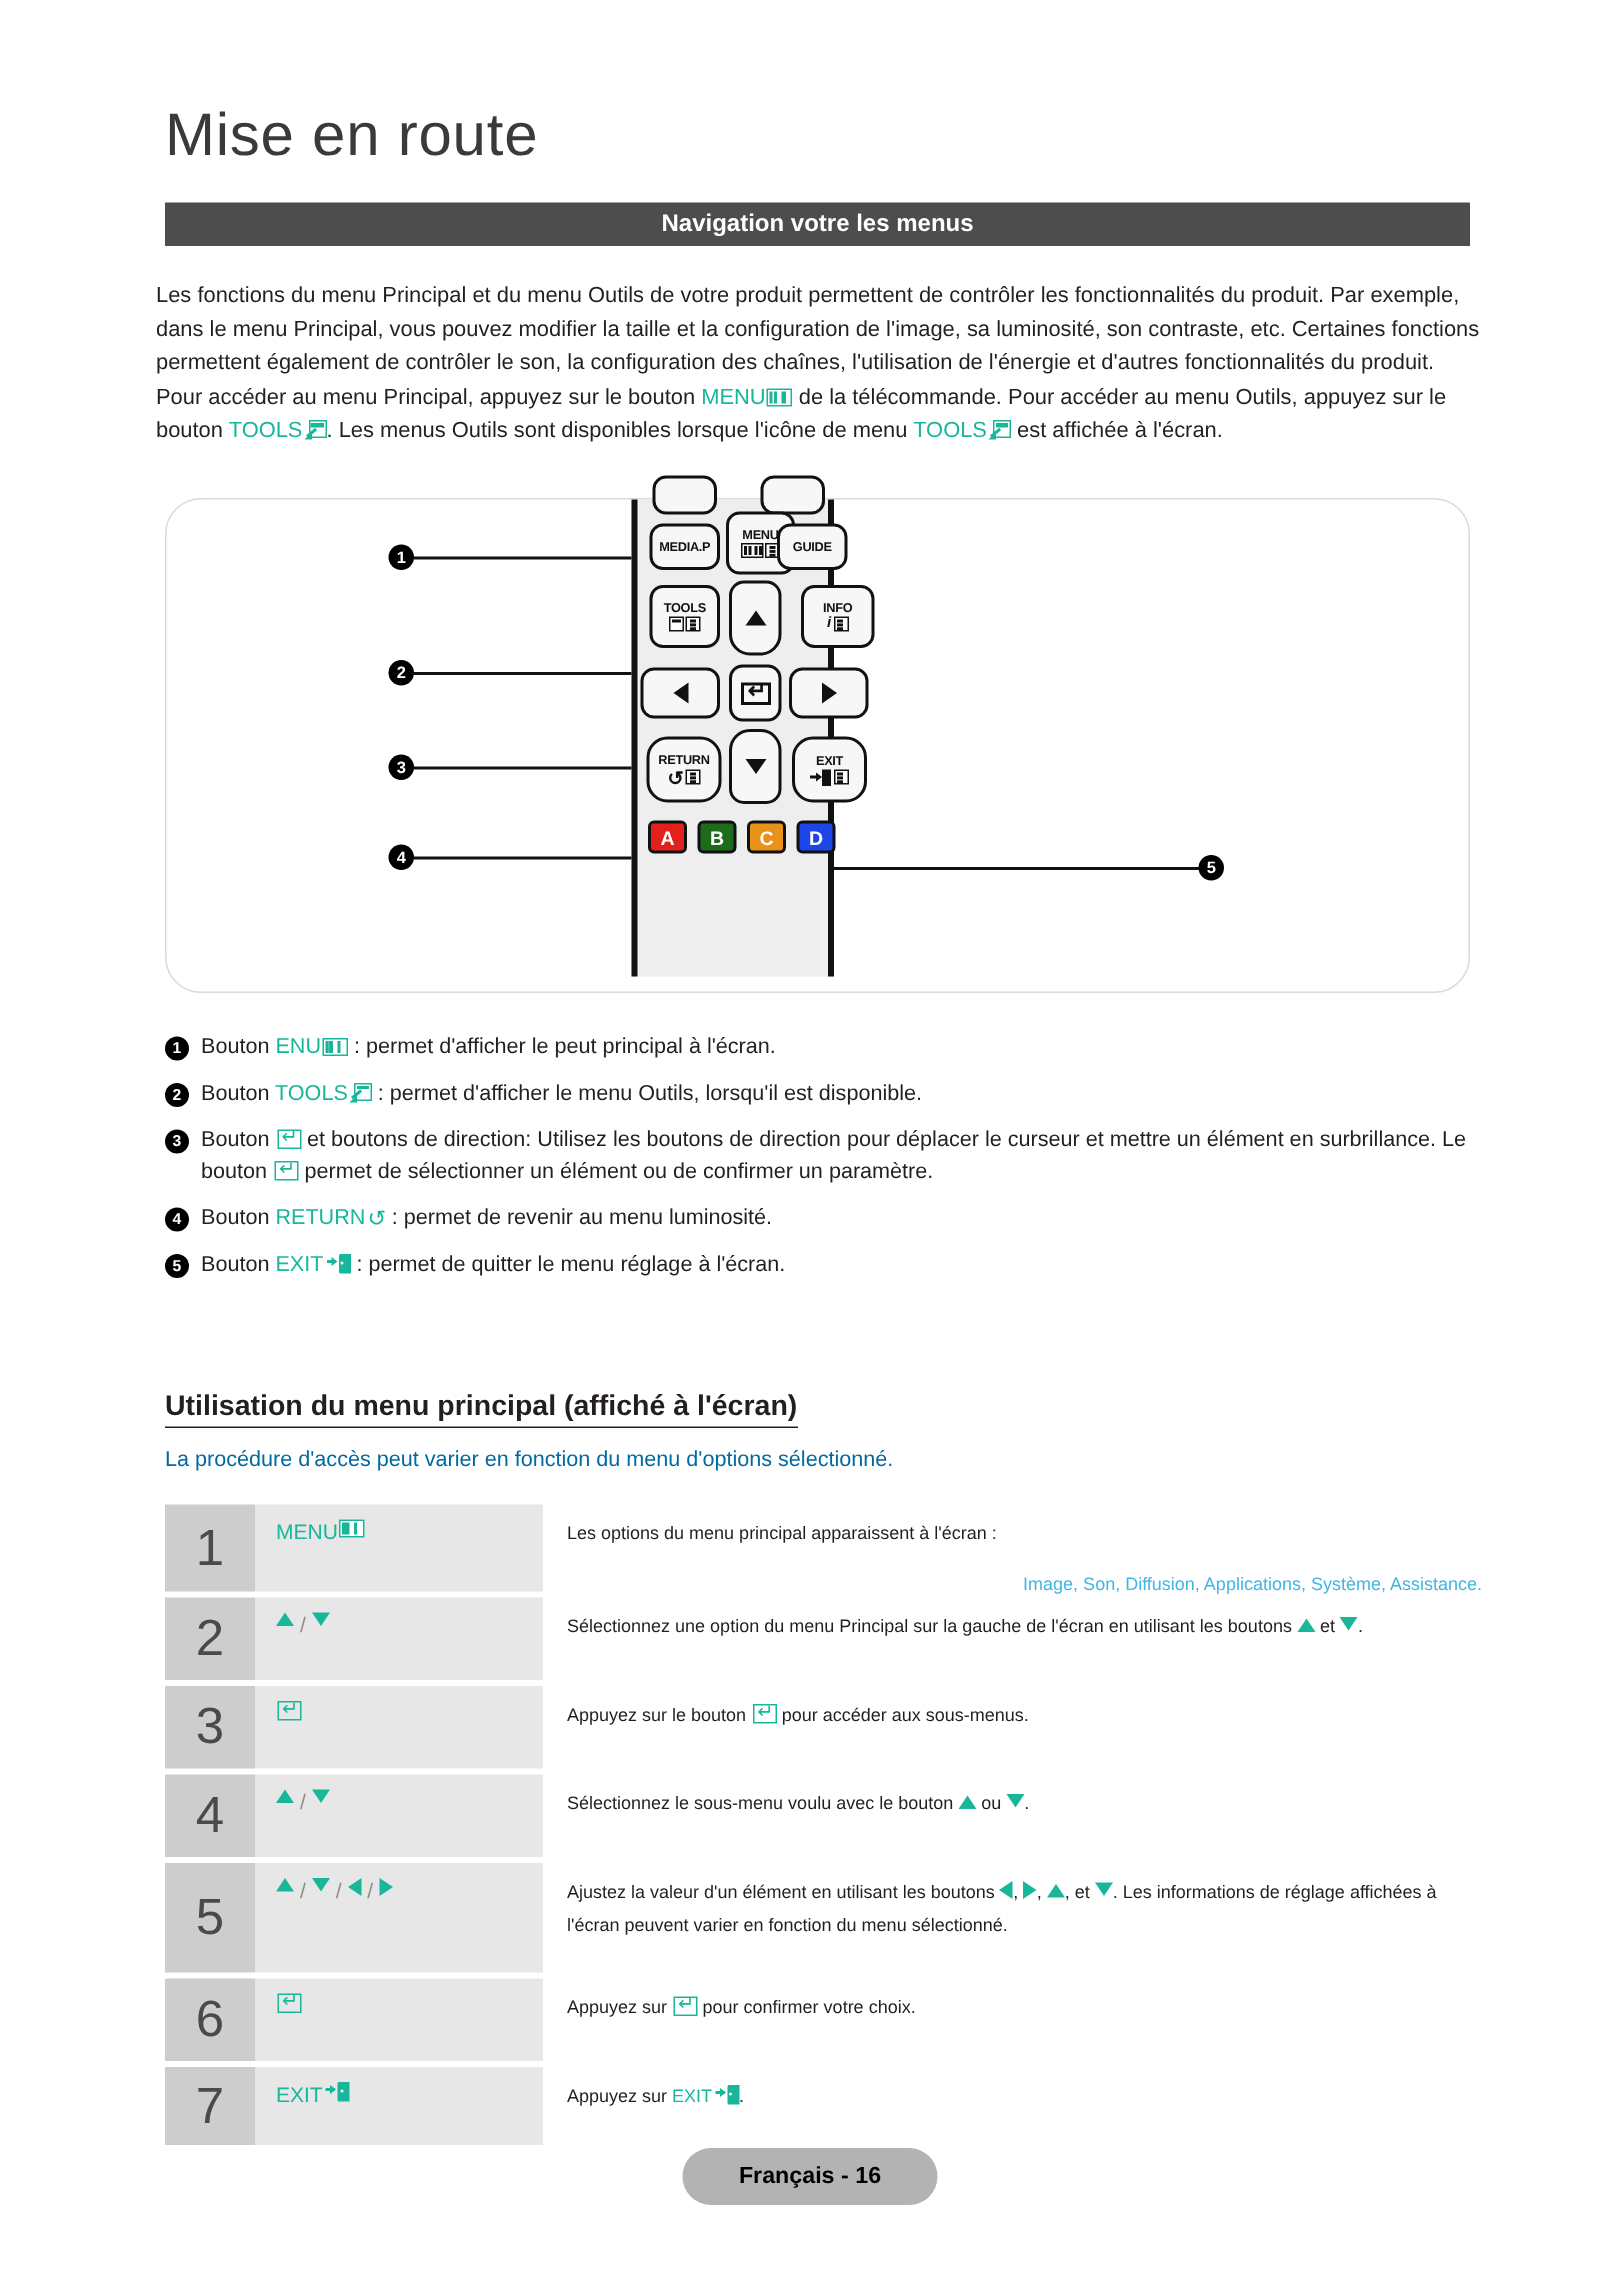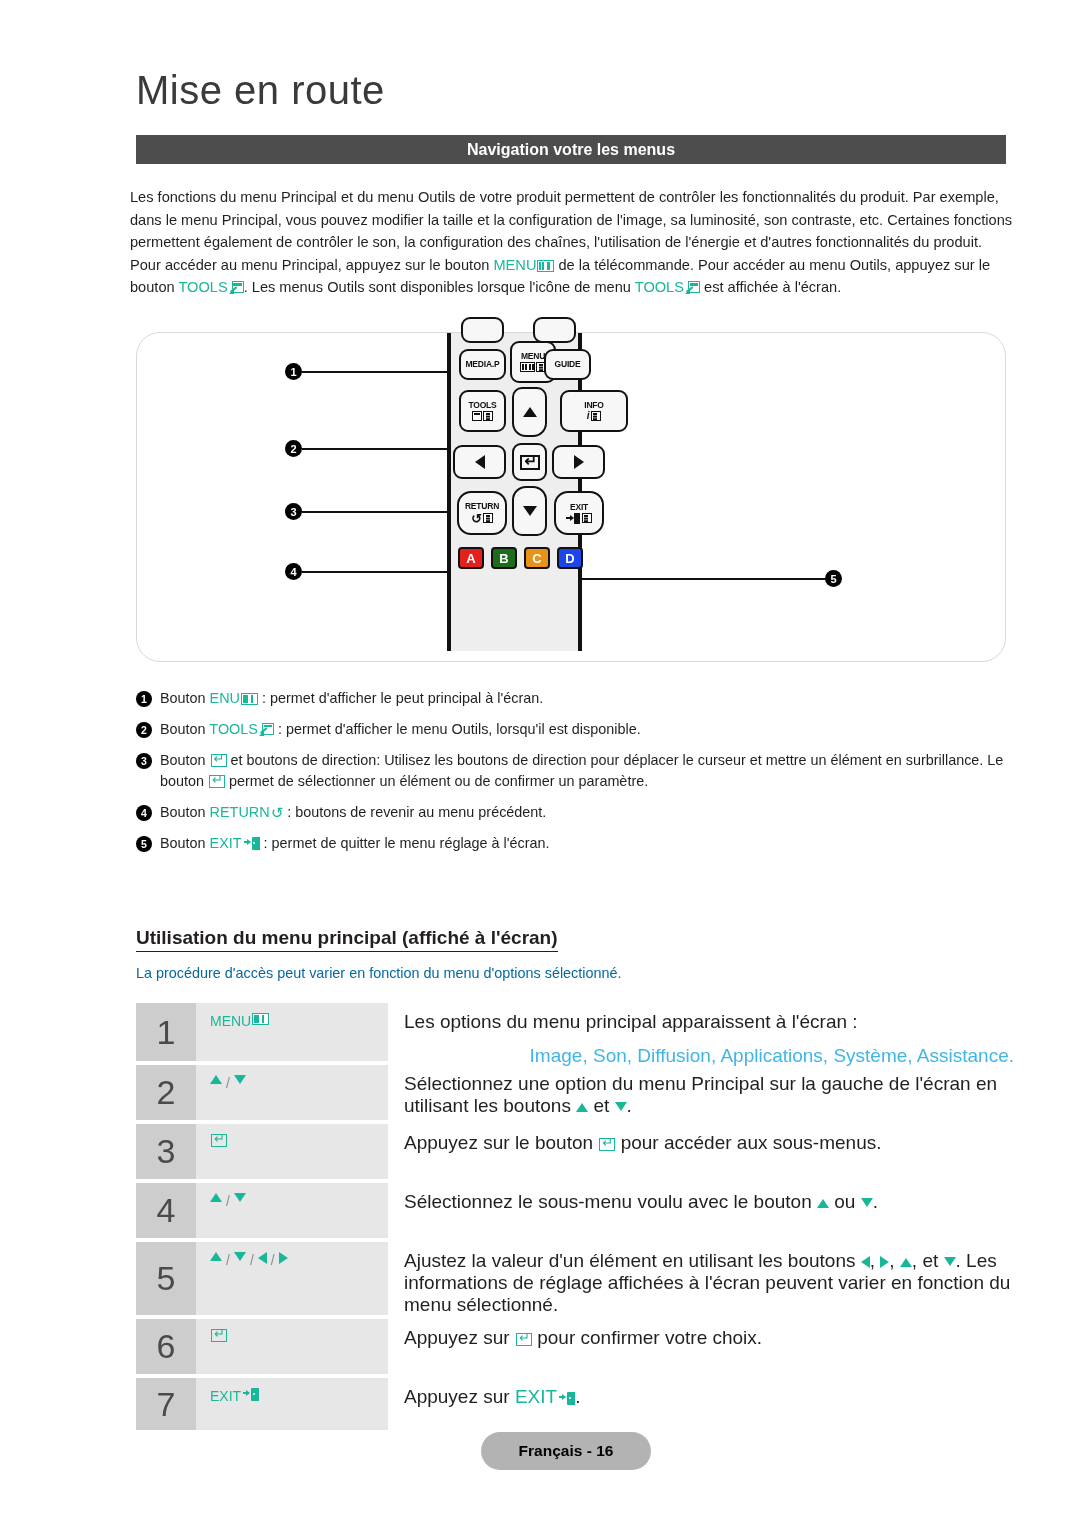--- a/index.html
+++ b/index.html
@@ -5,21 +5,21 @@
   * { box-sizing: border-box; }
   html, body { margin:0; padding:0; }
   body {
     width:1080px; height:1519px;
     background:#ffffff;
     font-family:"Liberation Sans", sans-serif;
     color:#231f20;
     position:relative;
     overflow:hidden;
   }
-  .page { position:absolute; inset:0;margin-left:26px; }
+  .page { position:absolute; inset:0; }
 
   
   .chapter-title{
     position:absolute; left:110px; top:68px;
     font-size:40px; font-weight:300; letter-spacing:.5px;
     color:#3a3a3a;
     font-family:"Liberation Sans", sans-serif;
   }
 
   
@@ -140,21 +140,21 @@
   .step-no{
     flex:0 0 60px; background:#cdcdcd; color:#4a4a4a;
     font-size:34px; font-weight:300; display:flex; align-items:center; justify-content:center;
   }
   .step-key{
     flex:0 0 192px; background:#e7e7e7; color:#18b79a;
     font-size:14px; display:flex; align-items:flex-start; padding:10px 0 0 14px;
     white-space:nowrap;
   }
   .step-desc{
-    flex:1 1 auto; padding:8px 0 0 16px; font-size:19px; line-height:22px; color:#231f20;
+    flex:1 1 auto; padding:8px 0 0 16px; font-size:12px; line-height:22px; color:#231f20;
   }
   .tri-u{ display:inline-block; width:0;height:0;border-left:6px solid transparent;border-right:6px solid transparent;border-bottom:9px solid #18b79a; vertical-align:0px;}
   .tri-d{ display:inline-block; width:0;height:0;border-left:6px solid transparent;border-right:6px solid transparent;border-top:9px solid #18b79a; vertical-align:1px;}
   .tri-l{ display:inline-block; width:0;height:0;border-top:6px solid transparent;border-bottom:6px solid transparent;border-right:9px solid #18b79a; vertical-align:-1px;}
   .tri-r{ display:inline-block; width:0;height:0;border-top:6px solid transparent;border-bottom:6px solid transparent;border-left:9px solid #18b79a; vertical-align:-1px;}
   .sep{ color:#8d8d8d; margin:0 4px; }
 
   
   .footer{
     position:absolute; left:455px; top:1432px; width:170px; height:38px;
@@ -219,21 +219,21 @@
       <div class="btn" style="left:8px; top:57px; width:47px; height:42px;">
         <span class="lbl">TOOLS</span>
         <span class="glyphrow">
           <span class="g-panel"></span>
           <span class="g-list"></span>
         </span>
       </div>
       <div class="btn" style="left:61px; top:54px; width:35px; height:50px; border-radius:10px 10px 14px 14px;">
         <span style="width:0;height:0;border-left:7px solid transparent;border-right:7px solid transparent;border-bottom:10px solid #111;"></span>
       </div>
-      <div class="btn" style="left:109px; top:57px; width:68px; height:42px;">
+      <div class="btn" style="left:109px; top:57px; width:49px; height:42px;">
         <span class="lbl">INFO</span>
         <span class="glyphrow">
           <span class="g-i">i</span>
           <span class="g-list"></span>
         </span>
       </div>
 
       <div class="btn" style="left:2px; top:112px; width:53px; height:34px;">
         <span style="width:0;height:0;border-top:7px solid transparent;border-bottom:7px solid transparent;border-right:10px solid #111;"></span>
       </div>
@@ -298,21 +298,21 @@
       <div class="cal-text"><span>Bouton </span><span class="tealtxt">TOOLS</span><span class="ico ico-tools"><span class="box"></span><span class="bar"></span><span class="stem"></span><span class="arr"></span></span><span> : permet d'afficher le menu Outils, lorsqu'il est disponible.</span></div>
     </div>
 
     <div class="cal-row">
       <div class="cal-bullet">3</div>
       <div class="cal-text"><span>Bouton </span><span class="ico ico-enter"></span><span> et boutons de direction: Utilisez les boutons de direction pour déplacer le curseur et mettre un élément en surbrillance. Le bouton </span><span class="ico ico-enter"></span><span> permet de sélectionner un élément ou de confirmer un paramètre.</span></div>
     </div>
 
     <div class="cal-row">
       <div class="cal-bullet">4</div>
-      <div class="cal-text"><span>Bouton </span><span class="tealtxt">RETURN</span><span class="ico-return">↻</span><span> : boutons de revenir au menu précédent.</span></div>
+      <div class="cal-text"><span>Bouton </span><span class="tealtxt">RETURN</span><span class="ico-return">↻</span><span> : permet de revenir au menu luminosité.</span></div>
     </div>
 
     <div class="cal-row">
       <div class="cal-bullet">5</div>
       <div class="cal-text"><span>Bouton </span><span class="tealtxt">EXIT</span><span class="ico-exit"><span class="ar"></span><span class="door"></span></span><span> : permet de quitter le menu réglage à l'écran.</span></div>
     </div>
 
   </div>
 
   <div class="subhead">Utilisation du menu principal (affiché à l'écran)</div>

